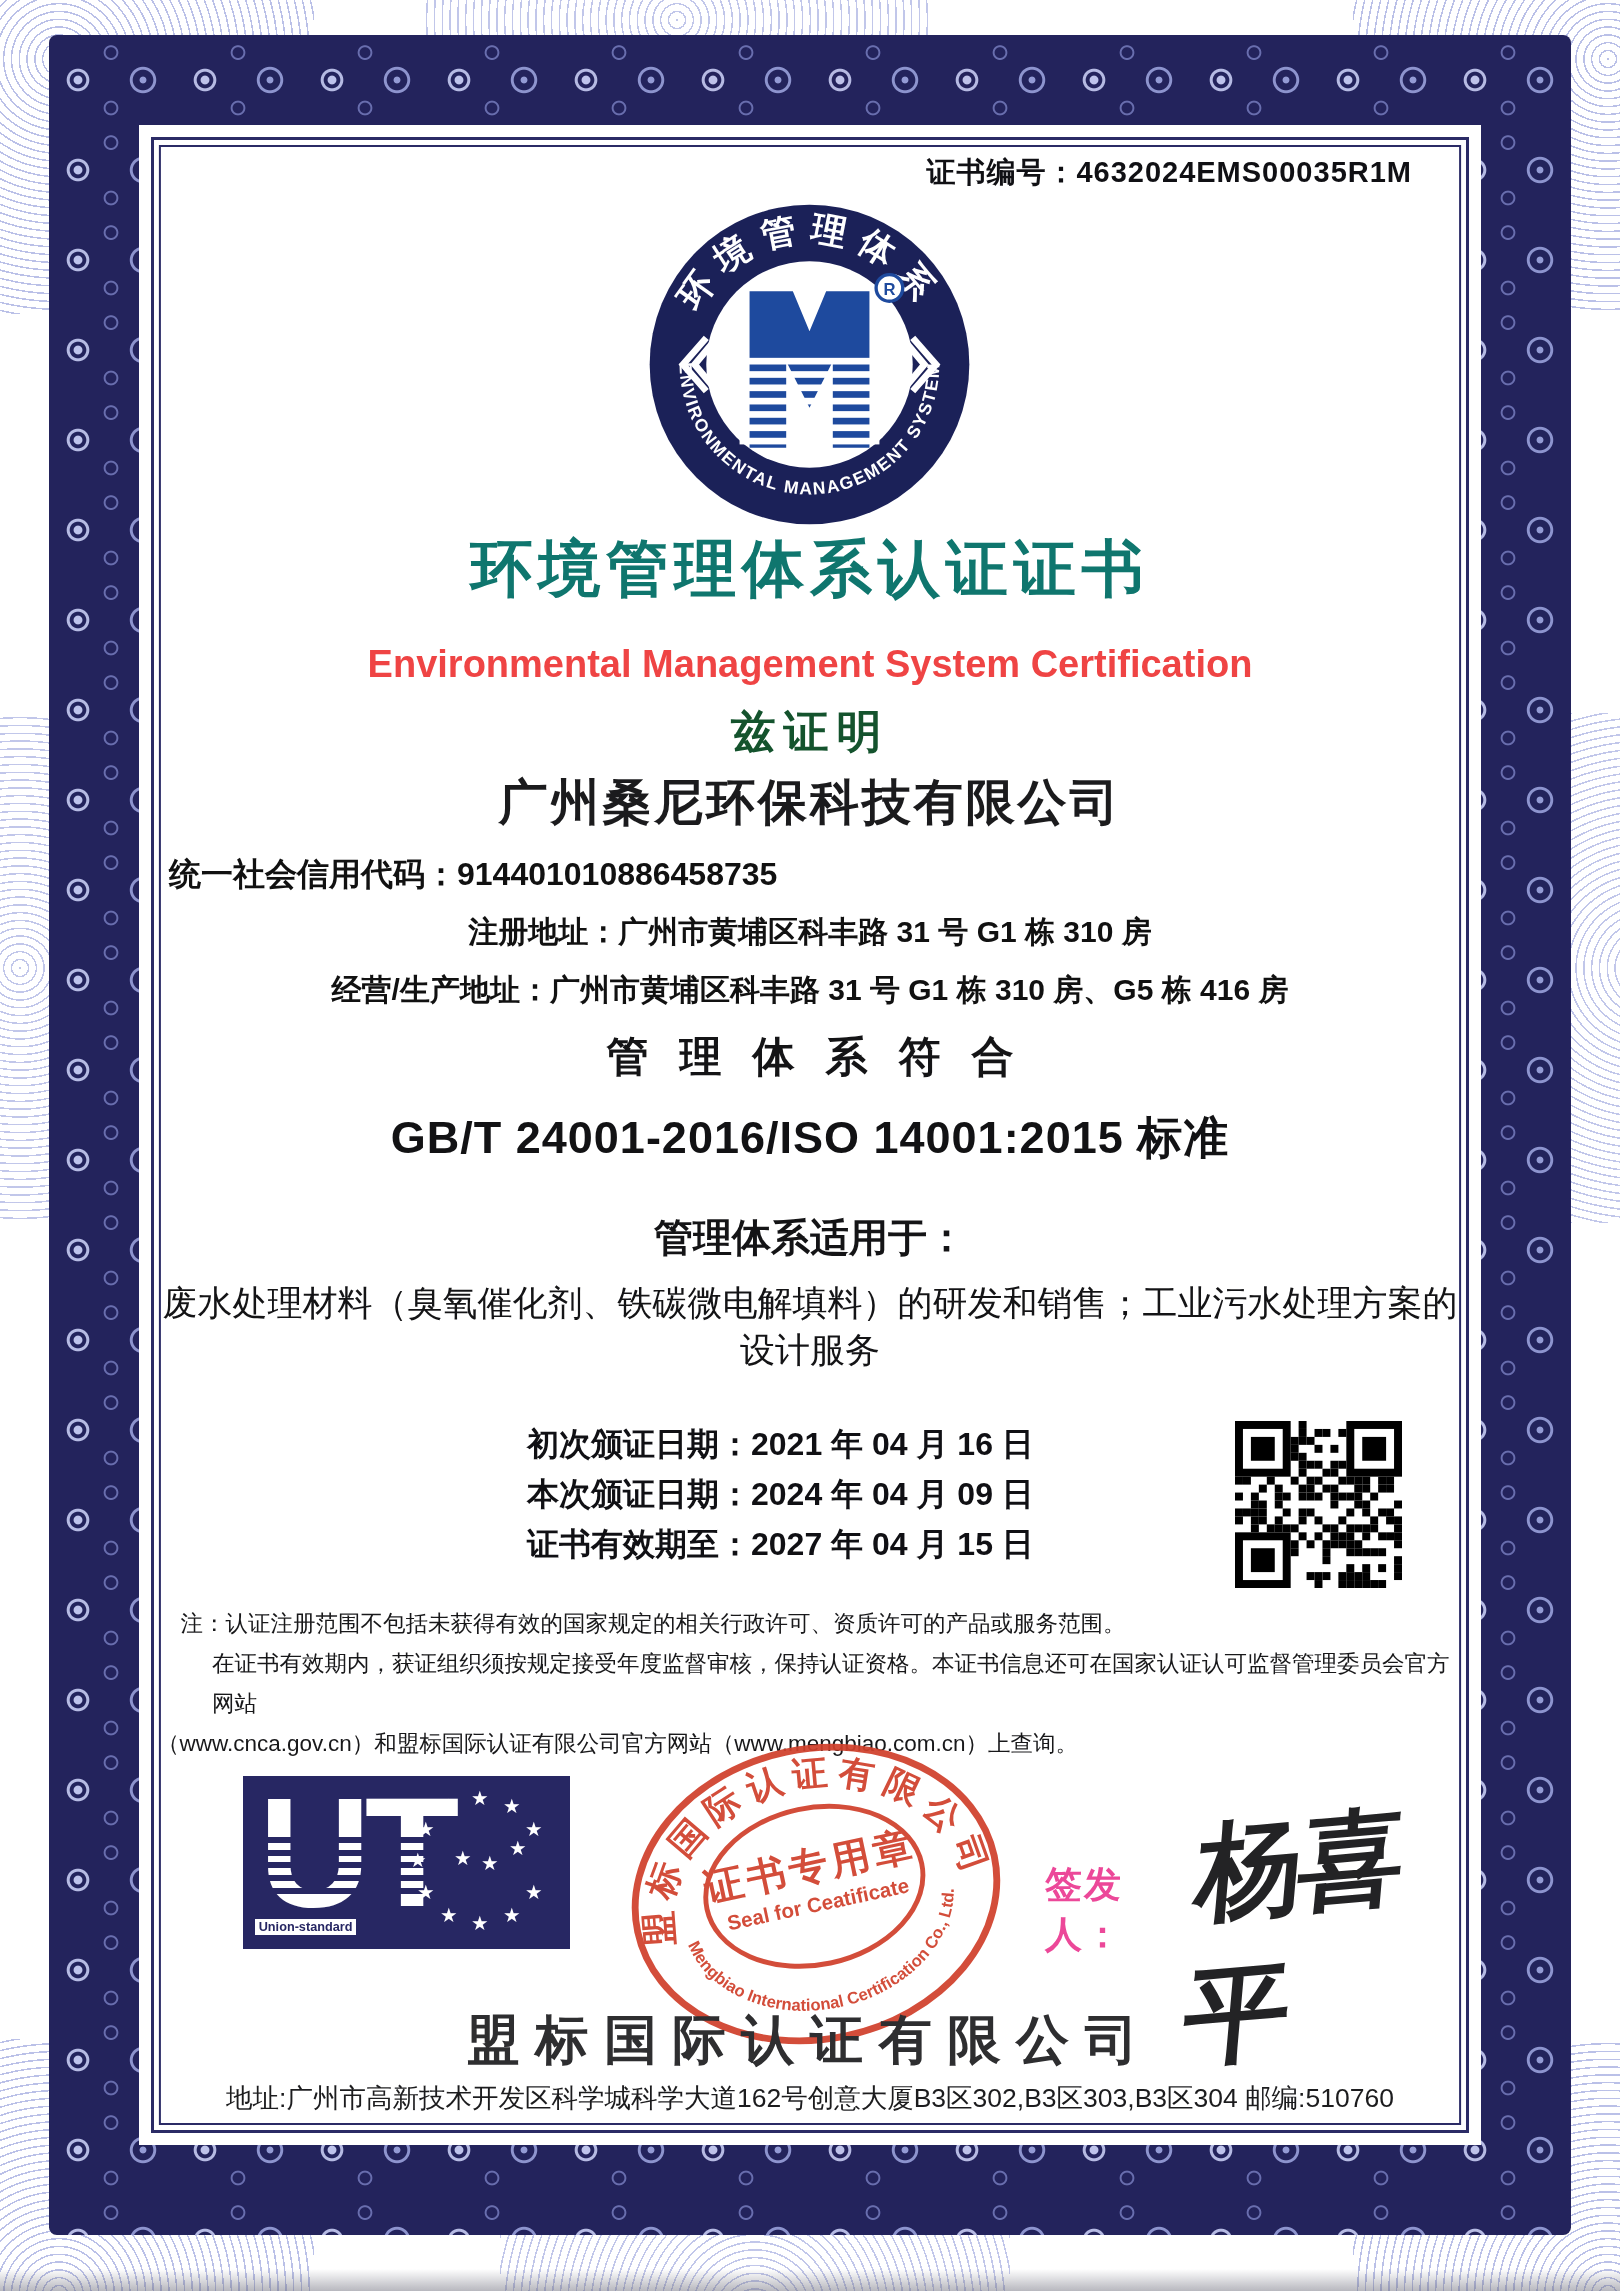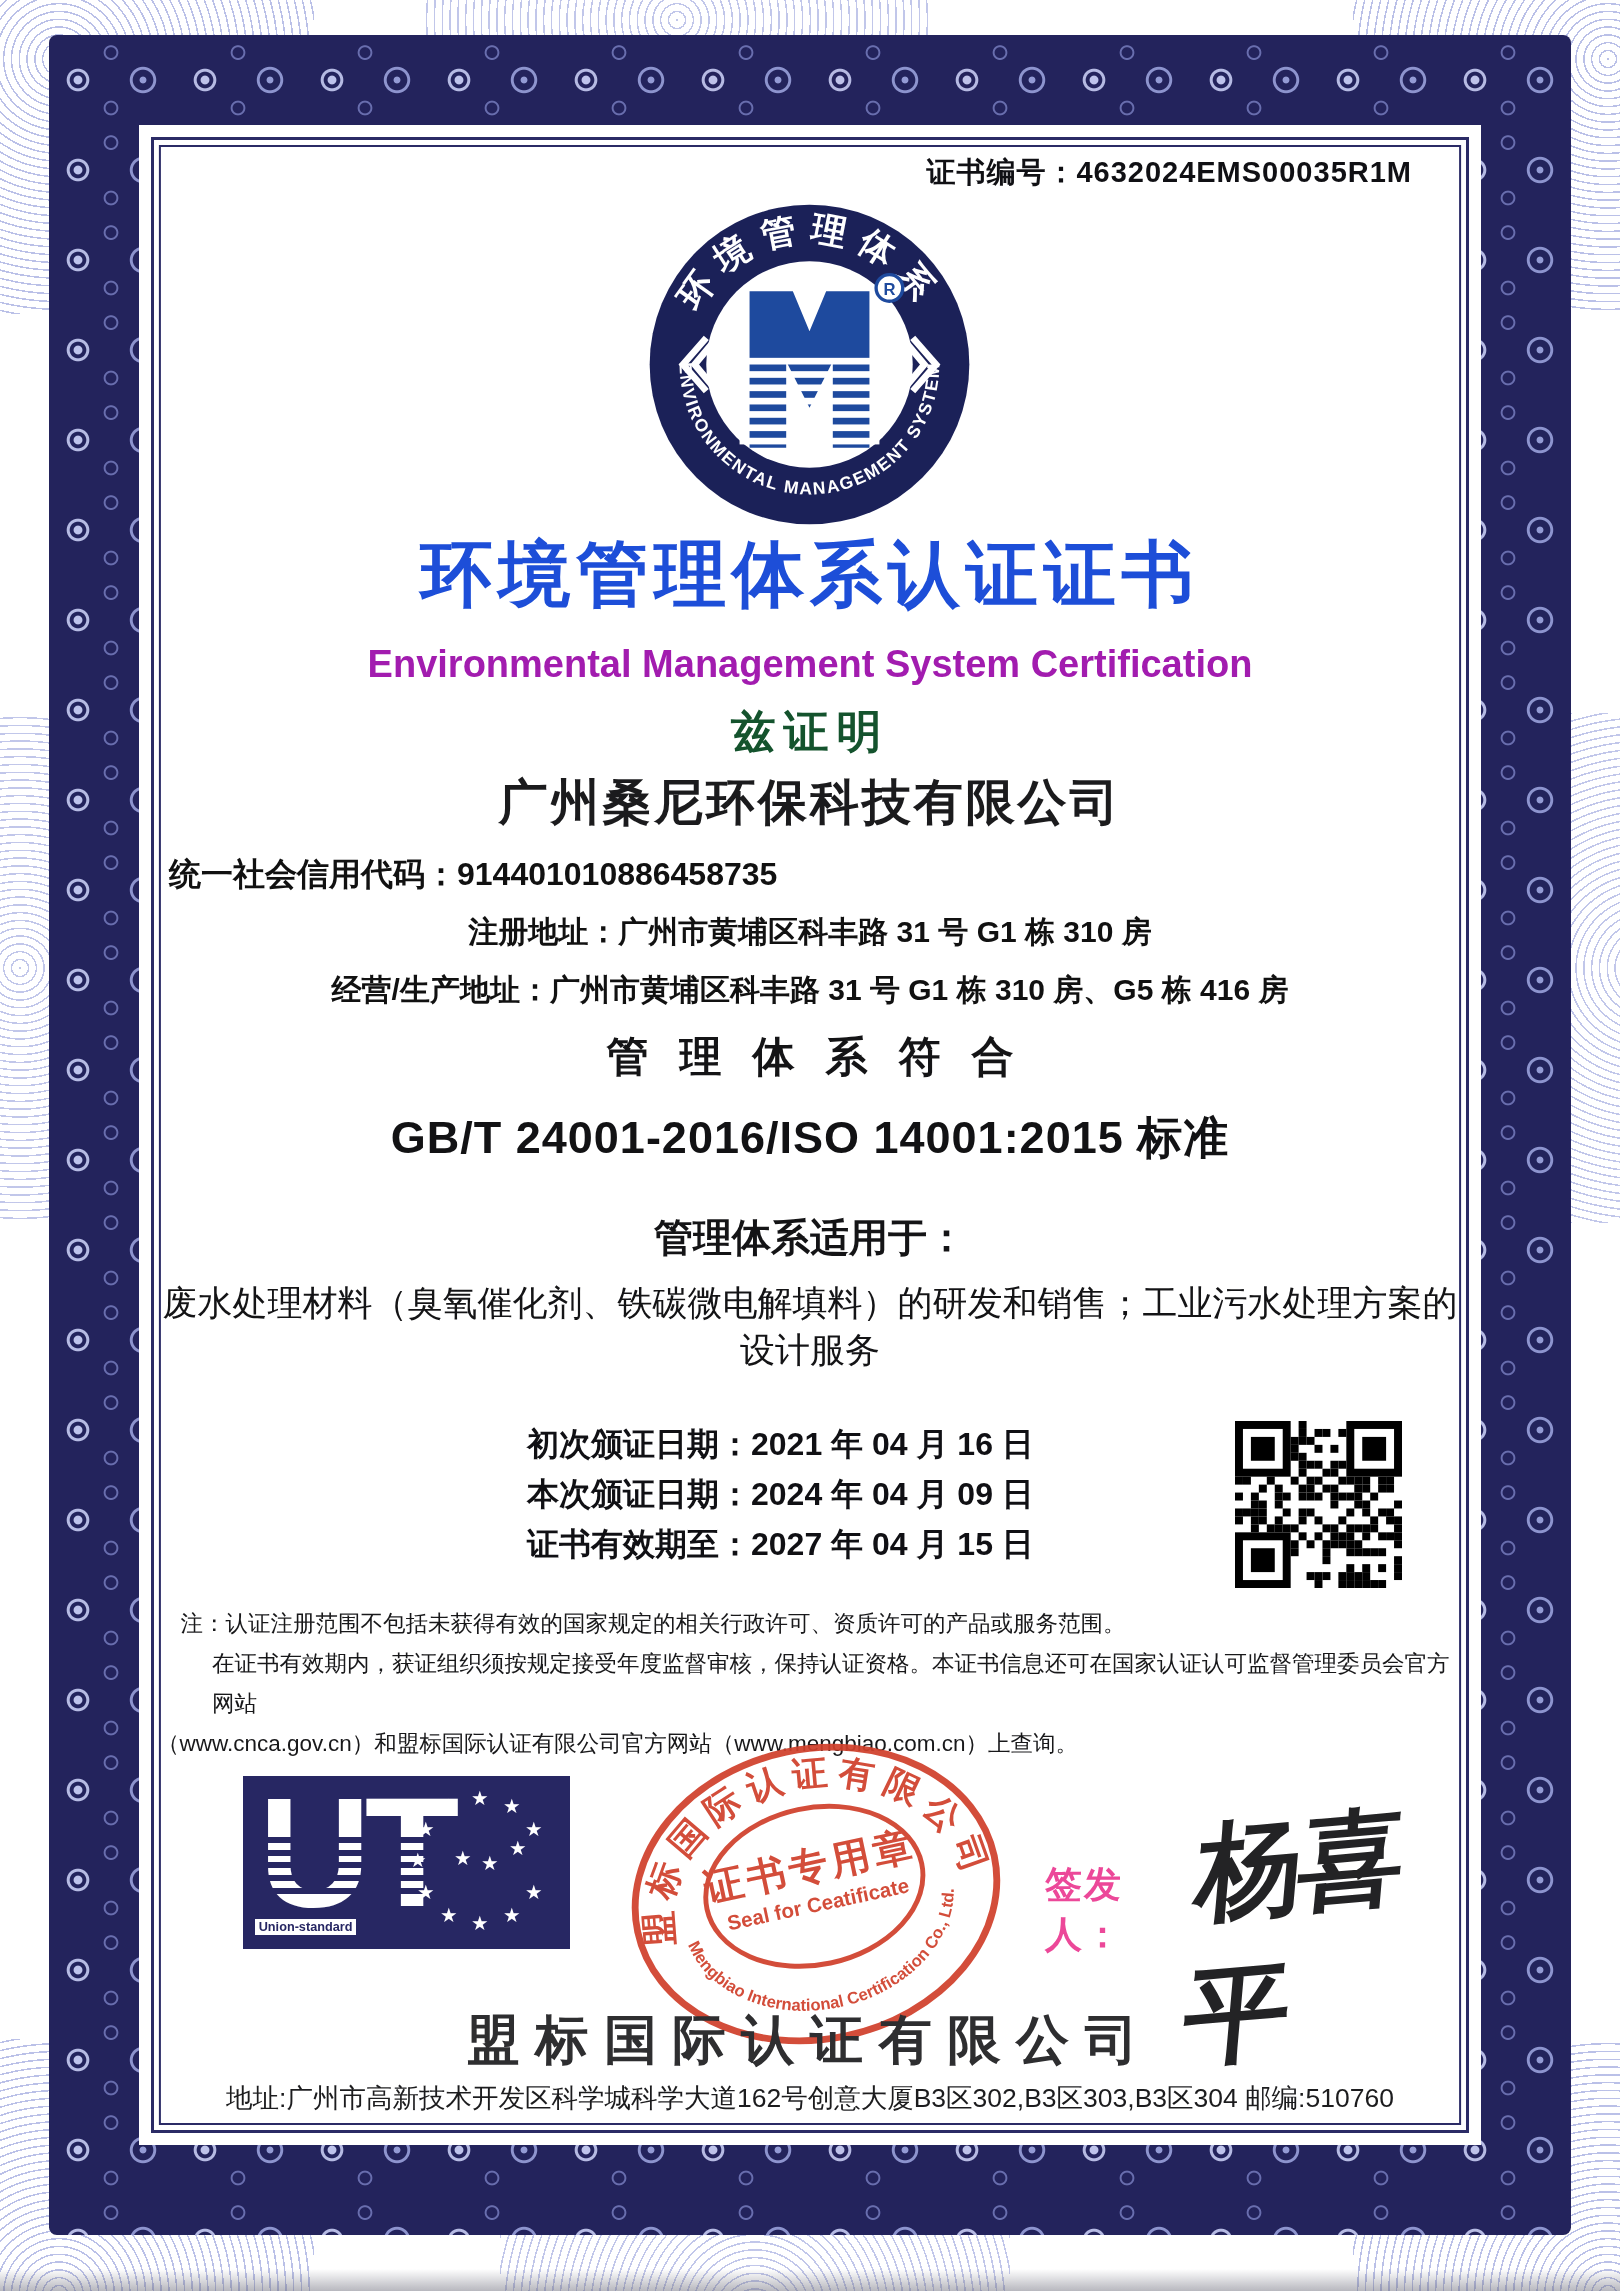--- a/index.html
+++ b/index.html
@@ -38,23 +38,23 @@
          box-shadow:inset 0 0 0 4.9px #fff, inset 0 0 0 6.9px #2b2b66;}
   .scan-shadow{position:absolute;left:0;right:0;bottom:0;height:23.5px;
          background:linear-gradient(180deg, rgba(110,110,125,0), rgba(105,105,120,.5));}
   .content{position:absolute;inset:147px 157px 169px 157px;}
 
   .cert-no{position:absolute;top:5.9px;right:51px;font-size:29px;font-weight:bold;letter-spacing:1px;color:#101014;}
 
   .badge{position:absolute;top:51px;left:50%;margin-left:-167px;width:333px;height:333px;}
 
   .title-zh{position:absolute;top:380px;left:0;right:0;text-align:center;
-    font-family:"Liberation Serif",serif;font-weight:bold;font-size:72px;color:#1d4ed8;letter-spacing:5.9px;}
+    font-family:"Liberation Serif",serif;font-weight:bold;font-size:62px;color:#0f766e;letter-spacing:5.9px;}
   .title-en{position:absolute;top:496px;left:0;right:0;text-align:center;
-    font-weight:bold;font-size:38px;color:#a21caf;}
+    font-weight:bold;font-size:38px;color:#ef4444;}
   .certify{position:absolute;top:555px;left:0;right:0;text-align:center;
     font-weight:bold;font-size:45px;color:#14532d;letter-spacing:7.8px;}
   .company{position:absolute;top:623px;left:0;right:0;text-align:center;
     font-weight:bold;font-size:49px;color:#1b1b1d;letter-spacing:2.9px;}
   .credit{position:absolute;top:706px;left:12px;right:0;font-weight:bold;font-size:32px;}
   .reg-addr{position:absolute;top:765px;left:0;right:0;text-align:center;font-weight:bold;font-size:30px;}
   .op-addr{position:absolute;top:823px;left:0;right:0;text-align:center;font-weight:bold;font-size:30px;}
 
   .conform{position:absolute;top:882px;left:0;right:0;text-align:center;
     font-weight:bold;font-size:42px;letter-spacing:31px;text-indent:31px;color:#141416;}

